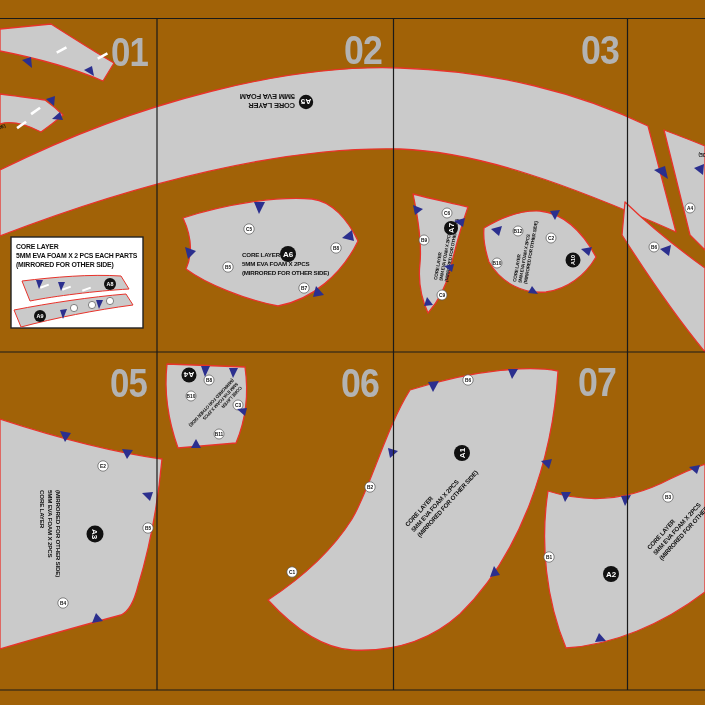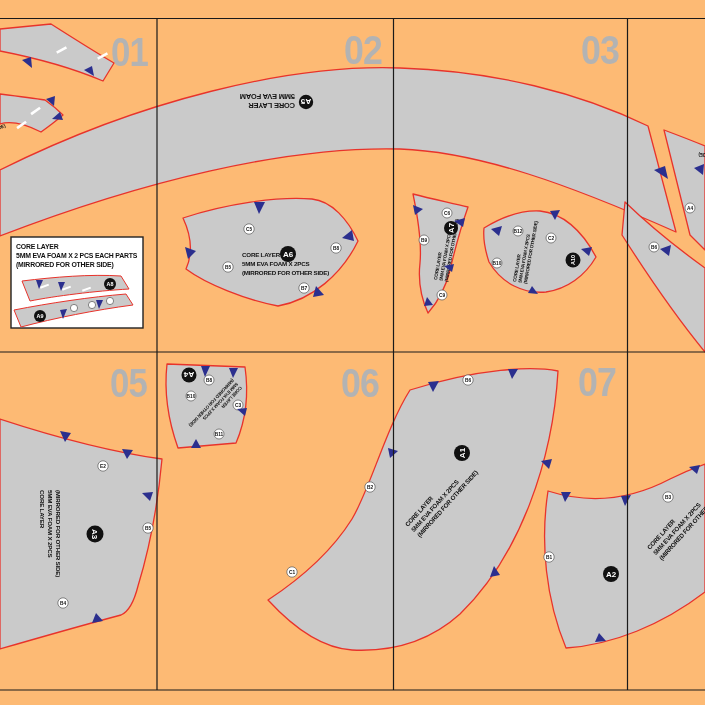--- a/index.html
+++ b/index.html
@@ -1,16 +1,16 @@
 <!DOCTYPE html>
 <html><head>
 <meta charset="utf-8">
 <style>
   html,body{margin:0;padding:0;background:#ffffff;}
-  .stage{width:705px;height:705px;position:relative;background:#fdba74;overflow:hidden;}
+  .stage{width:705px;height:705px;position:relative;background:#a16207;overflow:hidden;}
   svg{display:block;}
   text{font-family:"Liberation Sans", sans-serif;fill:#111;}
   .pageno{font-weight:bold;fill:#b3b3b3;font-size:41px;letter-spacing:-1px;}
   .piece{fill:#cacaca;stroke:#e8332b;stroke-width:1.3;stroke-linejoin:round;}
   .minipiece{fill:#cacaca;stroke:#e8332b;stroke-width:1;stroke-linejoin:round;}
   .lbl{font-size:6.2px;font-weight:bold;letter-spacing:-0.2px;}
   .lbl-sm{font-size:4.6px;font-weight:bold;letter-spacing:-0.2px;}
   .bandlbl{font-size:7.5px;font-weight:bold;letter-spacing:-0.2px;}
   .boxlbl{font-size:6.9px;font-weight:bold;letter-spacing:-0.2px;}
   .badge{fill:#111;}

